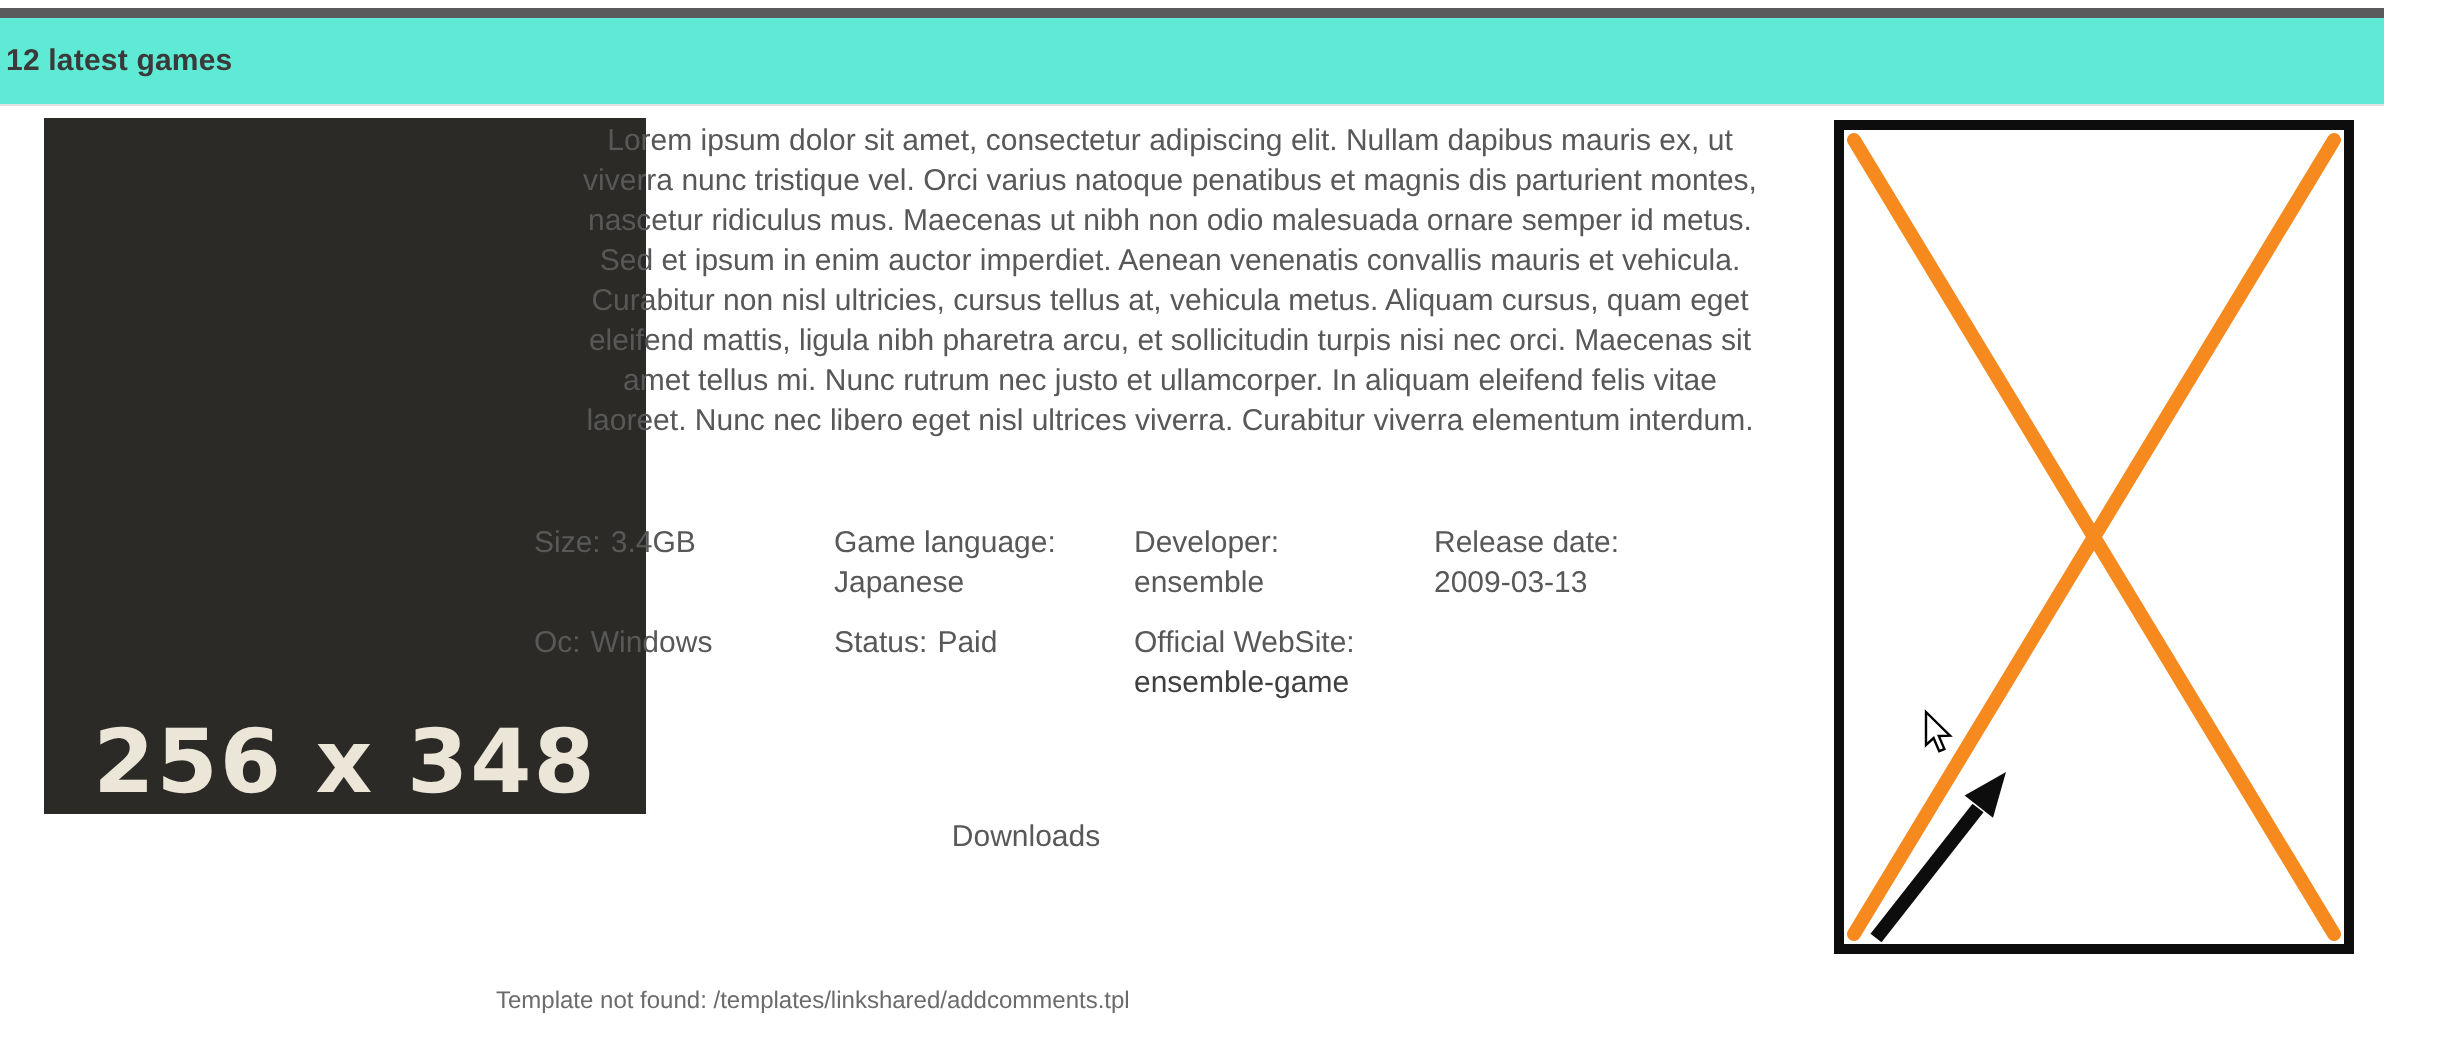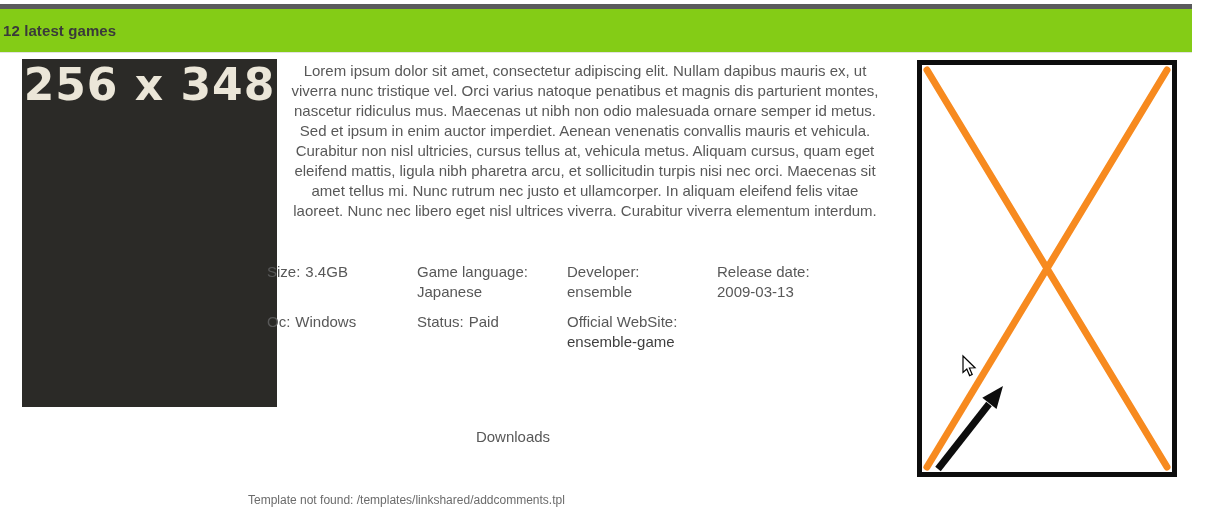--- a/index.html
+++ b/index.html
@@ -6,31 +6,31 @@
   body{
     width:1219px;height:520px;position:relative;overflow:hidden;
     background:#ffffff;
     font-family:"Liberation Sans","DejaVu Sans",sans-serif;
     color:#585858;
   }
   
   .top-rule{position:absolute;left:0;top:4px;width:1192px;height:5px;background:var(--topbar,#5a5a5c);}
   .header-band{
     position:absolute;left:0;top:9px;width:1192px;height:43px;
-    background:#84cc16;border-bottom:1px solid #e2e2e2;
+    background:#5eead4;border-bottom:1px solid #e2e2e2;
     display:flex;align-items:center;
   }
   .header-band h1{
     margin:0;padding:0 0 0 3px;font-size:15px;font-weight:700;color:#3a3a3a;letter-spacing:.1px;
   }
   
   .cover{
-    position:absolute;left:22px;top:59px;width:255px;height:348px;
+    position:absolute;left:22px;top:59px;width:301px;height:348px;
     background:var(--cover-bg,#2b2a27);
-    display:flex;align-items:flex-start;justify-content:center;
+    display:flex;align-items:flex-end;justify-content:center;
   }
   .cover span{
     font-family:"DejaVu Sans","Liberation Sans",sans-serif;
     font-weight:700;font-size:44px;color:var(--cover-fg,#ebe6d8);letter-spacing:1px;
   }
   
   .game-col{position:absolute;left:285px;top:61px;width:600px;text-align:center;}
   .game-title{margin:0 0 2px 0;font-size:18px;font-weight:700;color:#4c4c4c;}
   .game-desc{margin:0;font-size:15px;line-height:20px;color:#585858;}
   
@@ -38,21 +38,21 @@
     position:absolute;left:267px;top:262px;width:600px;
     display:grid;grid-template-columns:repeat(4,150px);row-gap:10px;
     font-size:15px;line-height:20px;color:#585858;text-align:left;
   }
   .detail-cell{min-height:40px;}
   .detail-cell.stacked .d-label,.detail-cell.stacked .d-value{display:block;}
   .detail-cell.inline .d-value{margin-left:5px;}
   .detail-cell .d-value.linkish{color:#3f3f3f;cursor:pointer;}
   
   .downloads{
-    position:absolute;left:438px;top:428px;width:150px;text-align:center;
+    position:absolute;left:438px;top:410px;width:150px;text-align:center;
     font-size:15px;color:#585858;
   }
   
   .shot-box{
     position:absolute;left:917px;top:60px;width:250px;height:407px;
     background:#ffffff;border:5px solid #0d0d0d;
   }
   .shot-box svg{display:block;}
   .x-line{stroke:var(--accent,#f78a1f);stroke-width:7;stroke-linecap:round;fill:none;}
   .arrow-line{stroke:#0d0d0d;stroke-width:7;fill:none;}

